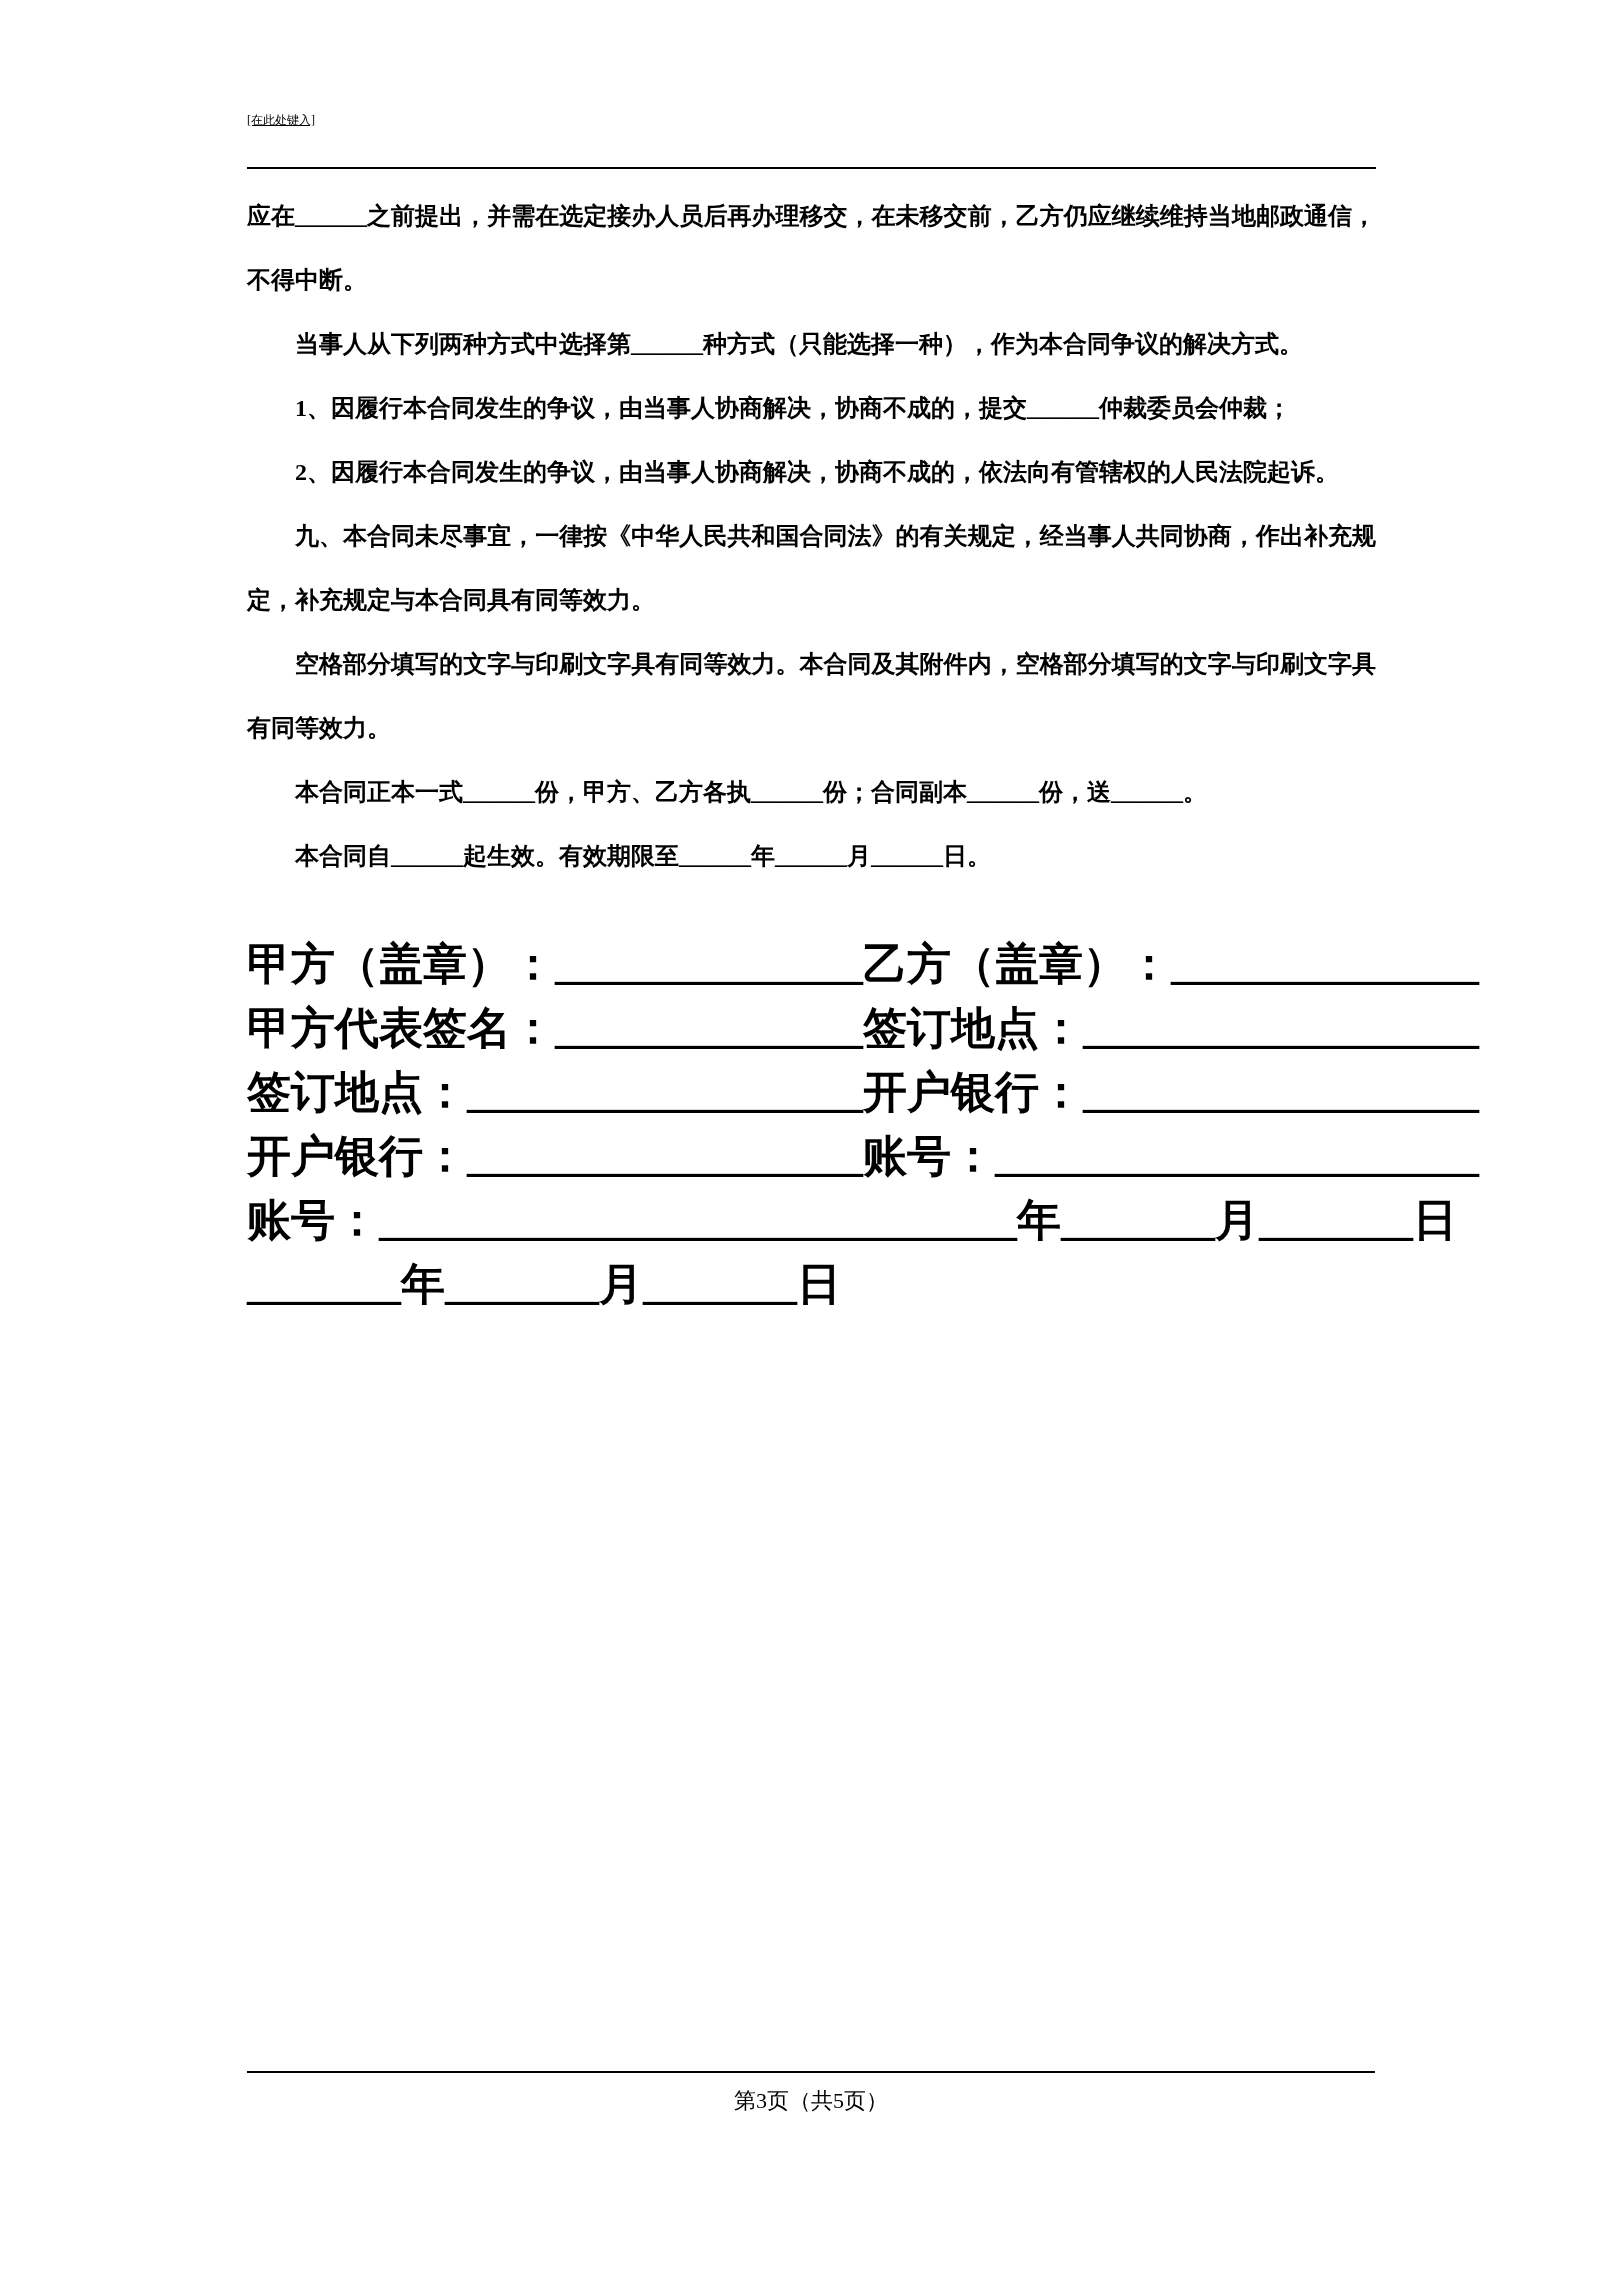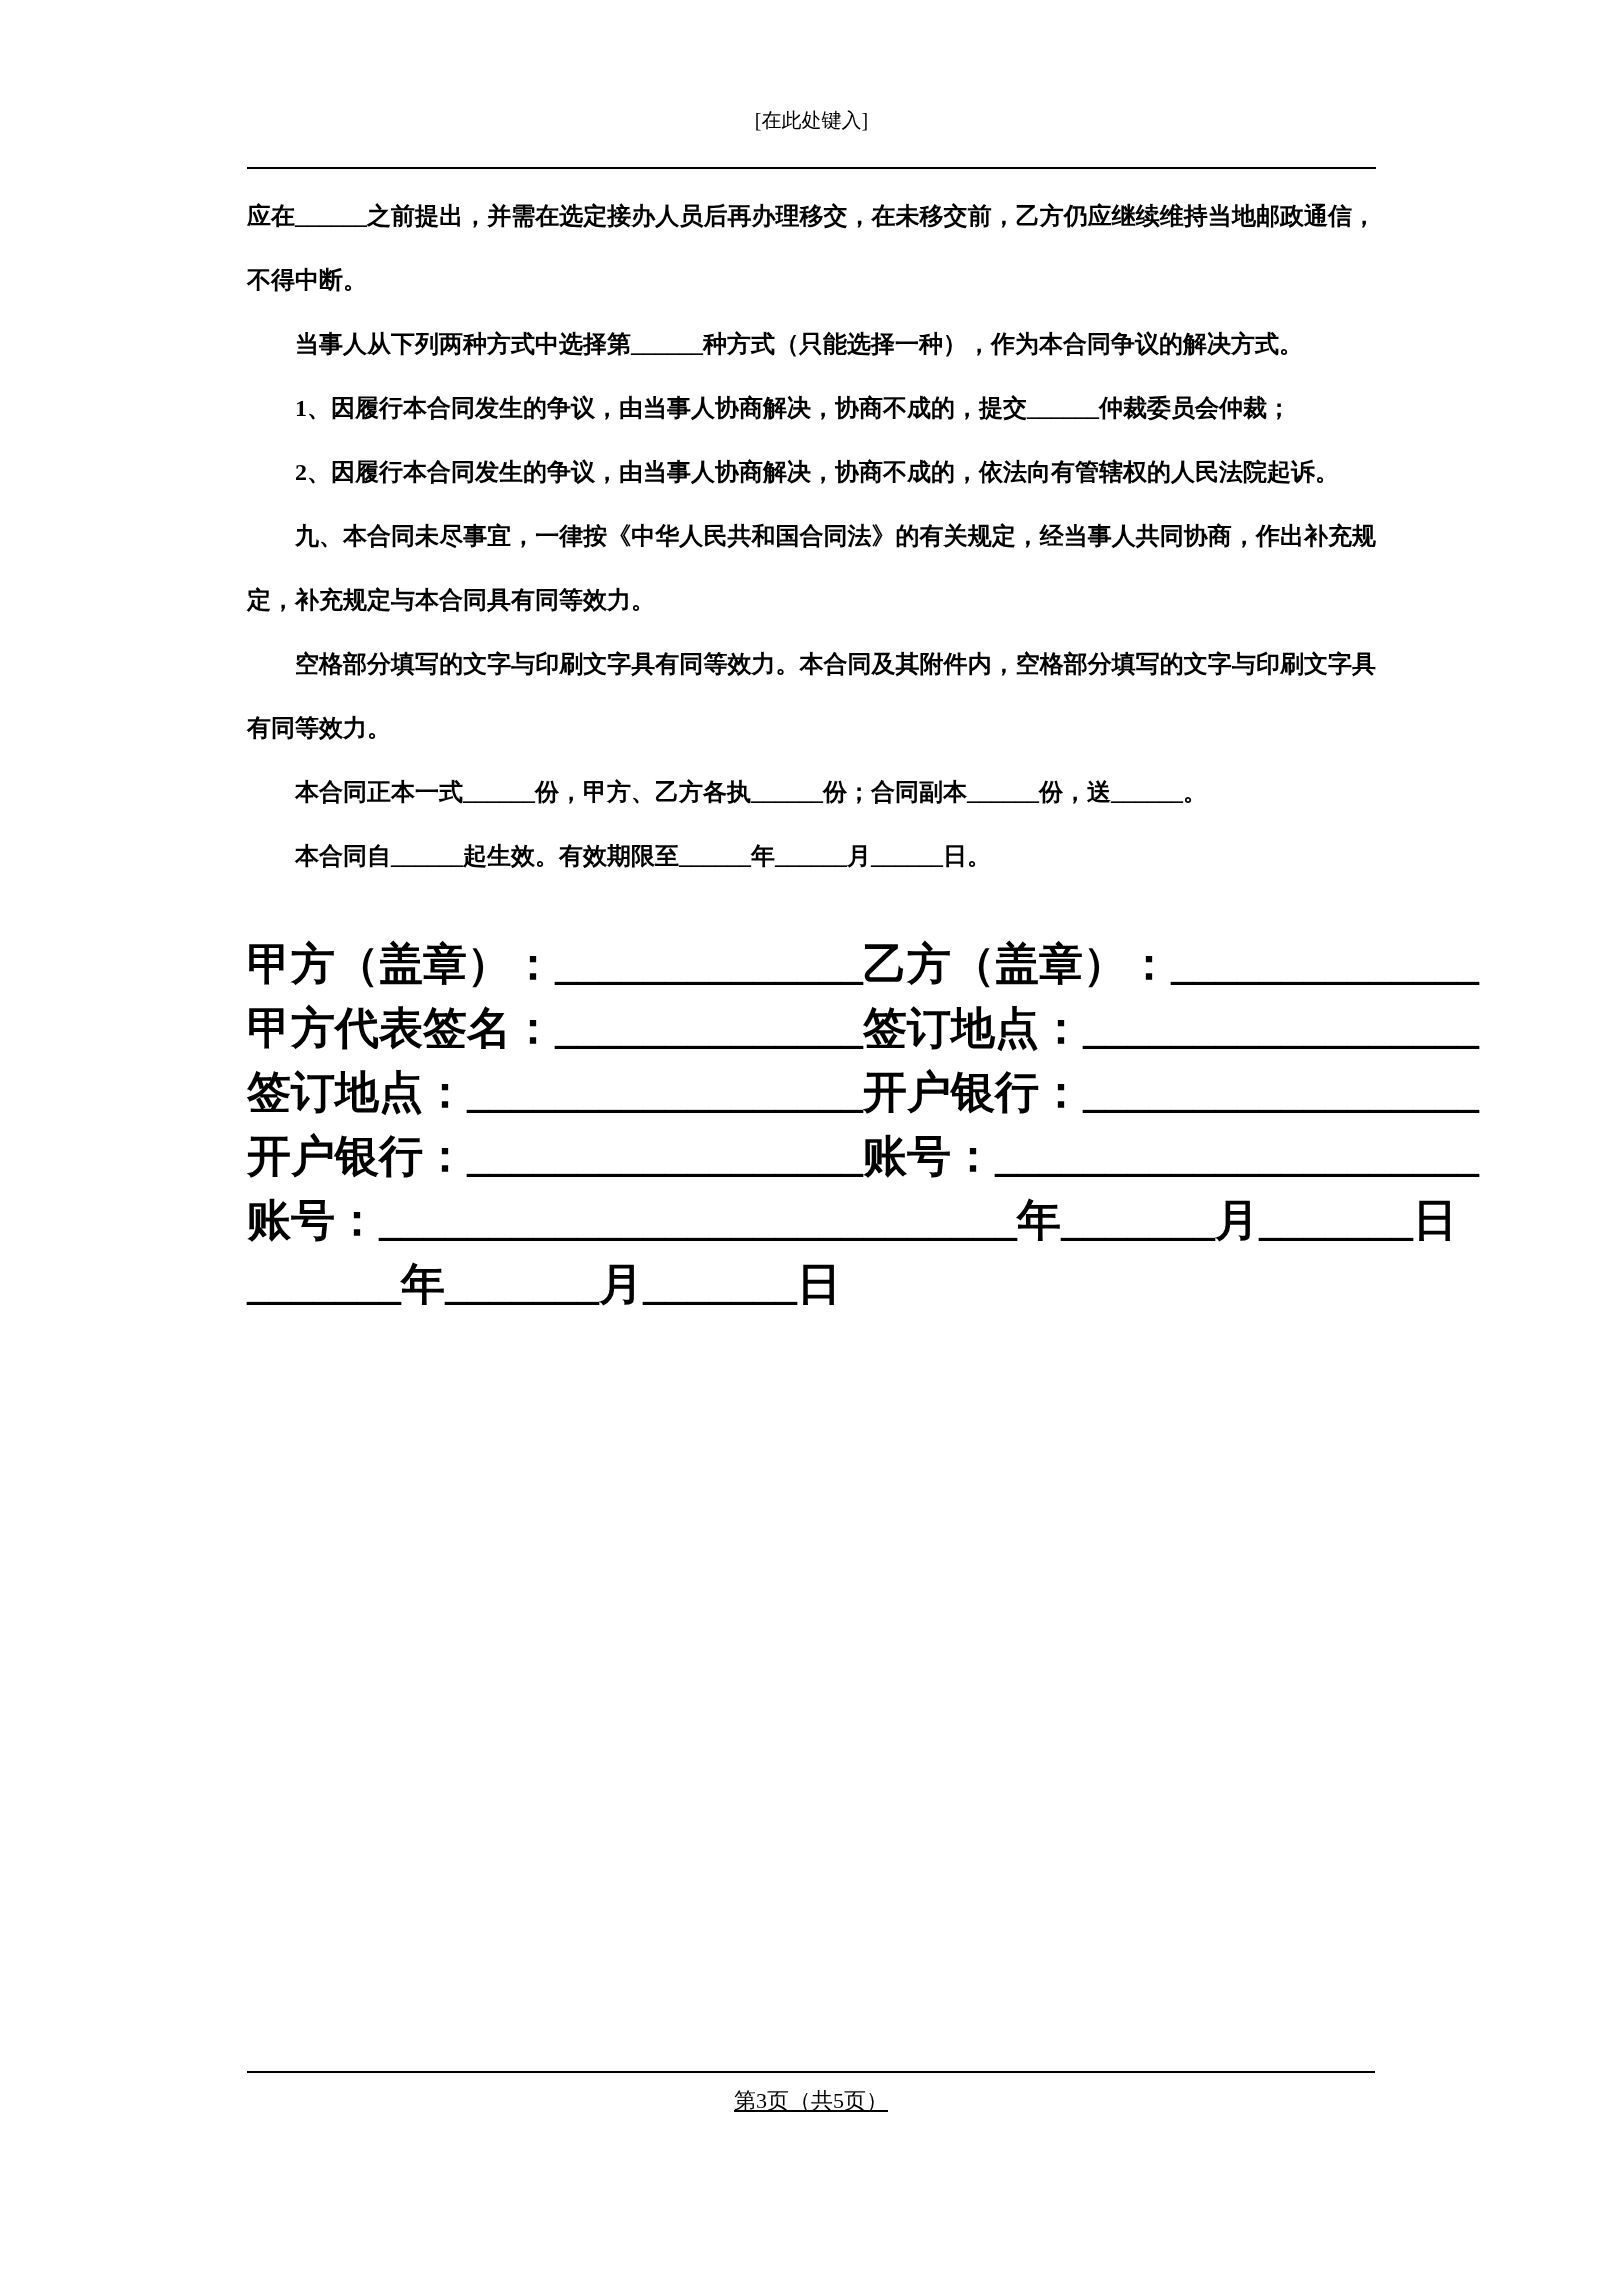--- a/index.html
+++ b/index.html
@@ -13,24 +13,24 @@
     font-family: "Liberation Serif", "DejaVu Serif", serif;
   }
   .page {
     position: relative;
     width: 100%;
     height: 100%;
     padding: 107px 247px 0 247px;
   }
   
   .doc-header {
-    text-align: center;
-    font-size: 20px;
+    font-size: 12px;
     line-height: 27px;
     font-weight: 400;
+    text-decoration: underline;
   }
   .header-rule {
     border-top: 2.7px solid #000000;
     margin-top: 33px;
     margin-bottom: 14.5px;
   }
   
   .doc-body {
     font-size: 24px;
     font-weight: 600;
@@ -49,21 +49,20 @@
     line-height: 64px;
   }
   .sig-col { white-space: nowrap; }
   .sig-row { margin: 0; }
   
   .doc-footer {
     position: absolute;
     top: 2071px;
     left: 247px;
     width: 1128px;
-    text-decoration: underline;
   }
   .footer-rule {
     border-top: 2.7px solid #000000;
   }
   .footer-text {
     margin-top: 12.7px;
     text-align: center;
     font-size: 22px;
     font-weight: 400;
   }

